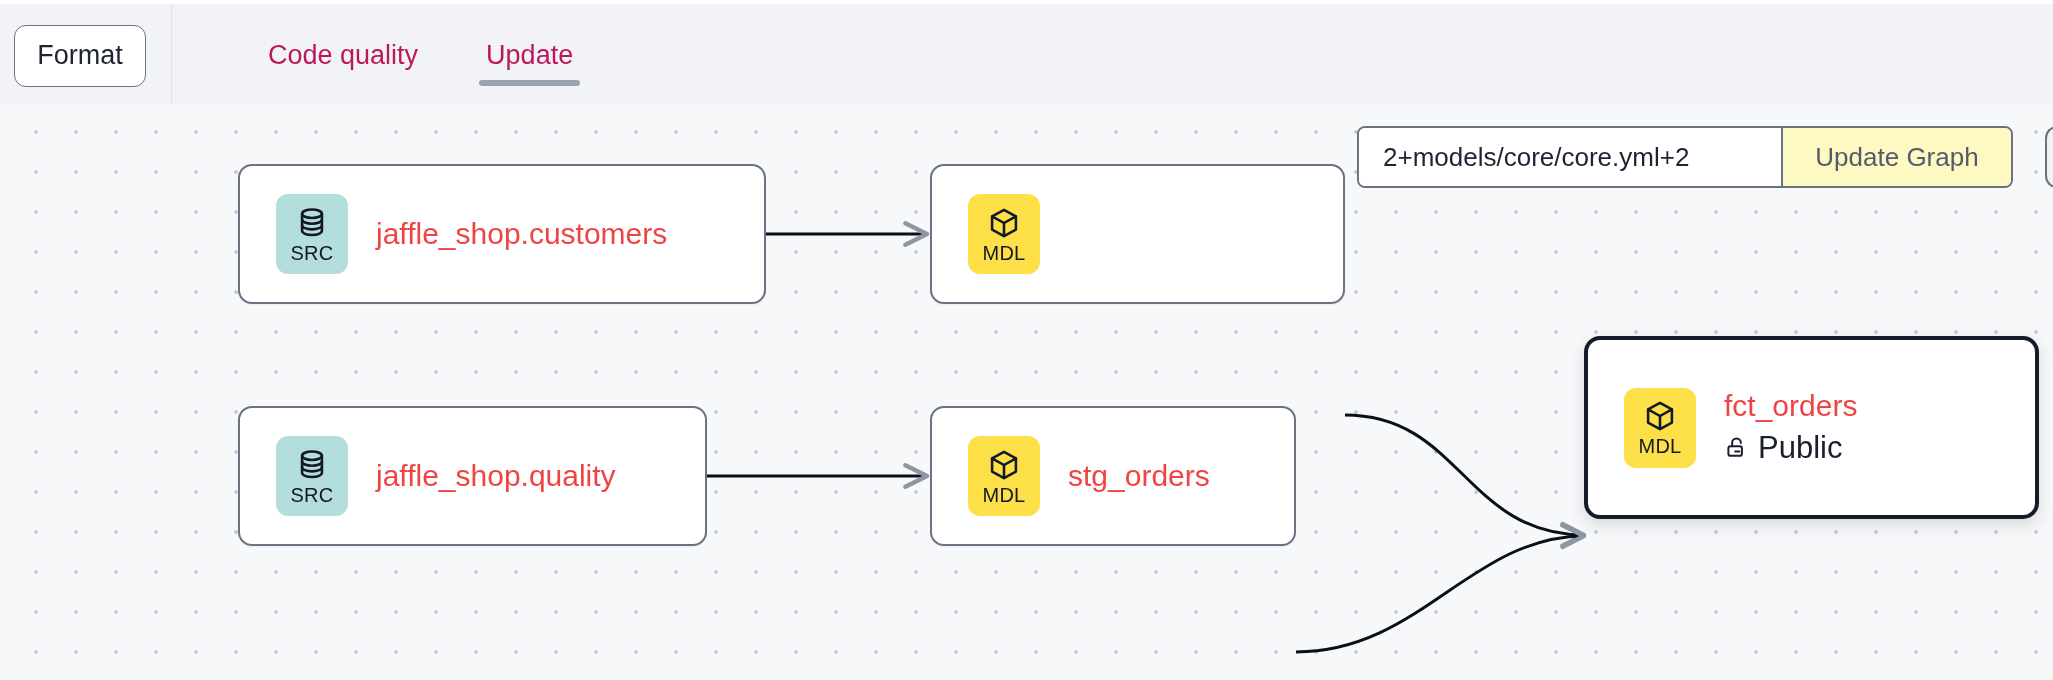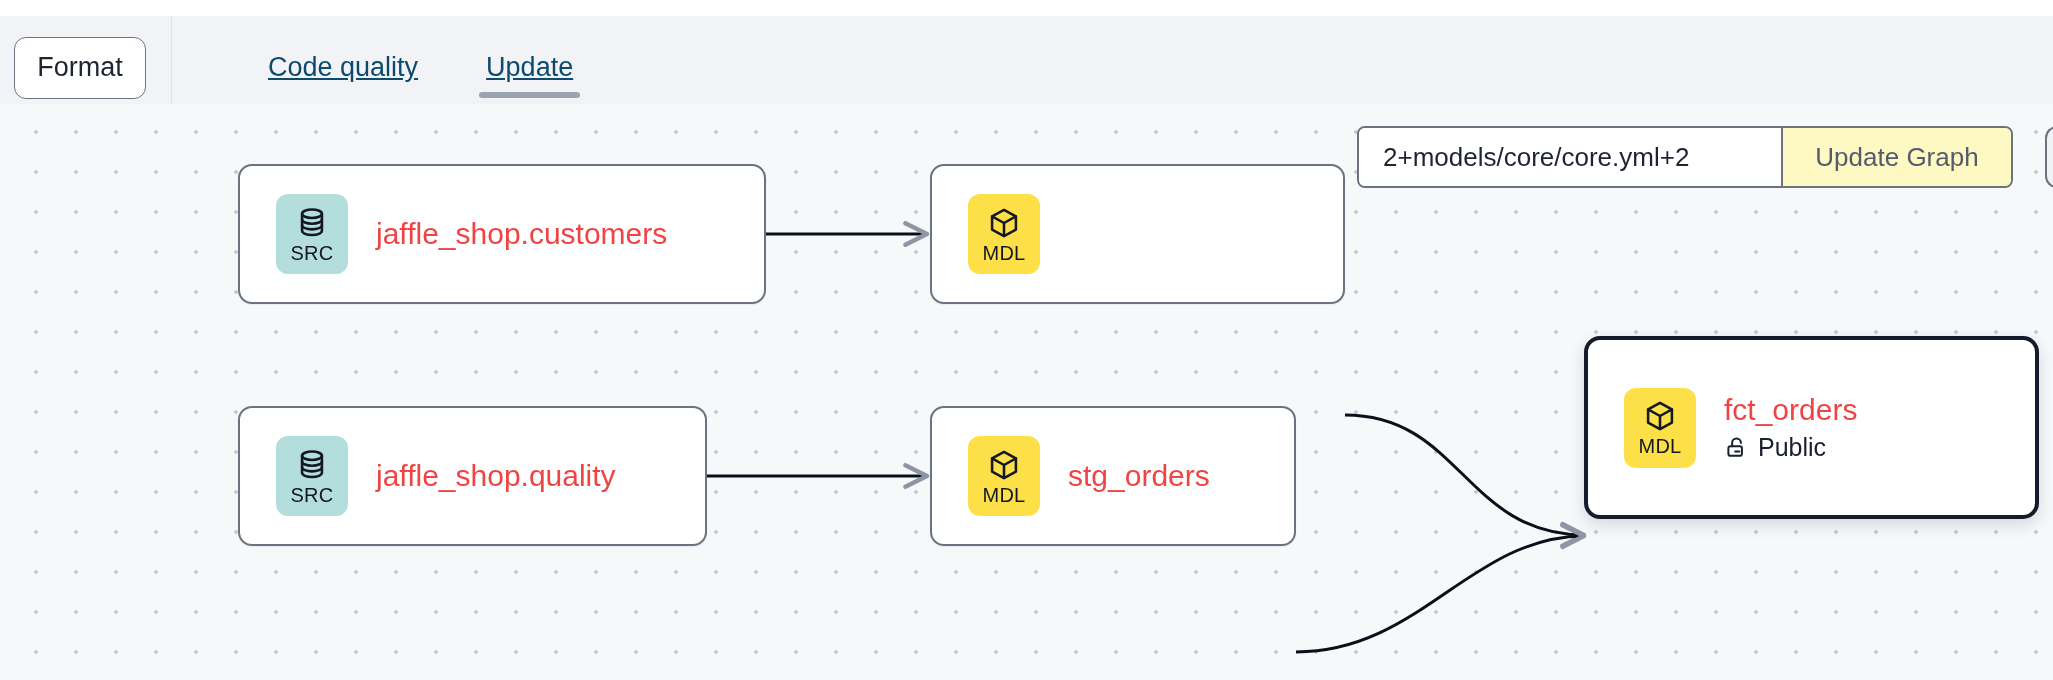--- a/index.html
+++ b/index.html
@@ -14,21 +14,21 @@
   #app {
     position: relative;
     width: 2053px;
     height: 680px;
     overflow: hidden;
   }
 
   
   .topbar {
     position: absolute;
-    left: 0; top: 16px;
+    left: 0; top: 4px;
     width: 2053px;
     height: 104px;
     background: #f2f3f6;
     border-bottom: 1px solid #dfe2e8;
     display: flex;
     align-items: center;
   }
   .format-zone {
     width: 172px;
     height: 104px;
@@ -58,24 +58,23 @@
     display: flex;
     align-items: stretch;
     padding-left: 62px;
   }
   .tab {
     position: relative;
     display: flex;
     align-items: center;
     padding: 0 34px;
     font-size: 27px;
-    color: #0c4a6e;
+    color: #be185d;
     cursor: pointer;
     white-space: nowrap;
-    text-decoration: underline;
   }
   .tab .tab-underline {
     position: absolute;
     left: 27px; right: 27px;
     bottom: 22px;
     height: 6px;
     border-radius: 3px;
     background: transparent;
   }
   .tab.active .tab-underline { background: #9aa3b0; }
@@ -146,21 +145,21 @@
   .node-title {
     font-size: 30px;
     color: #ef4444;
     white-space: nowrap;
     line-height: 1.15;
   }
   .node-sub {
     display: flex;
     align-items: center;
     gap: 9px;
-    font-size: 25px;
+    font-size: 31px;
     color: #1a1f2e;
     margin-top: 6px;
   }
   .node-sub svg { display: block; flex: 0 0 auto; }
 
   
   .selector-group {
     position: absolute;
     display: flex;
     align-items: stretch;

